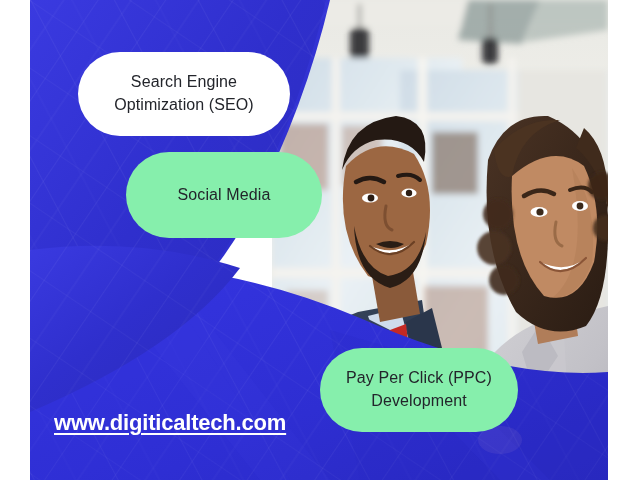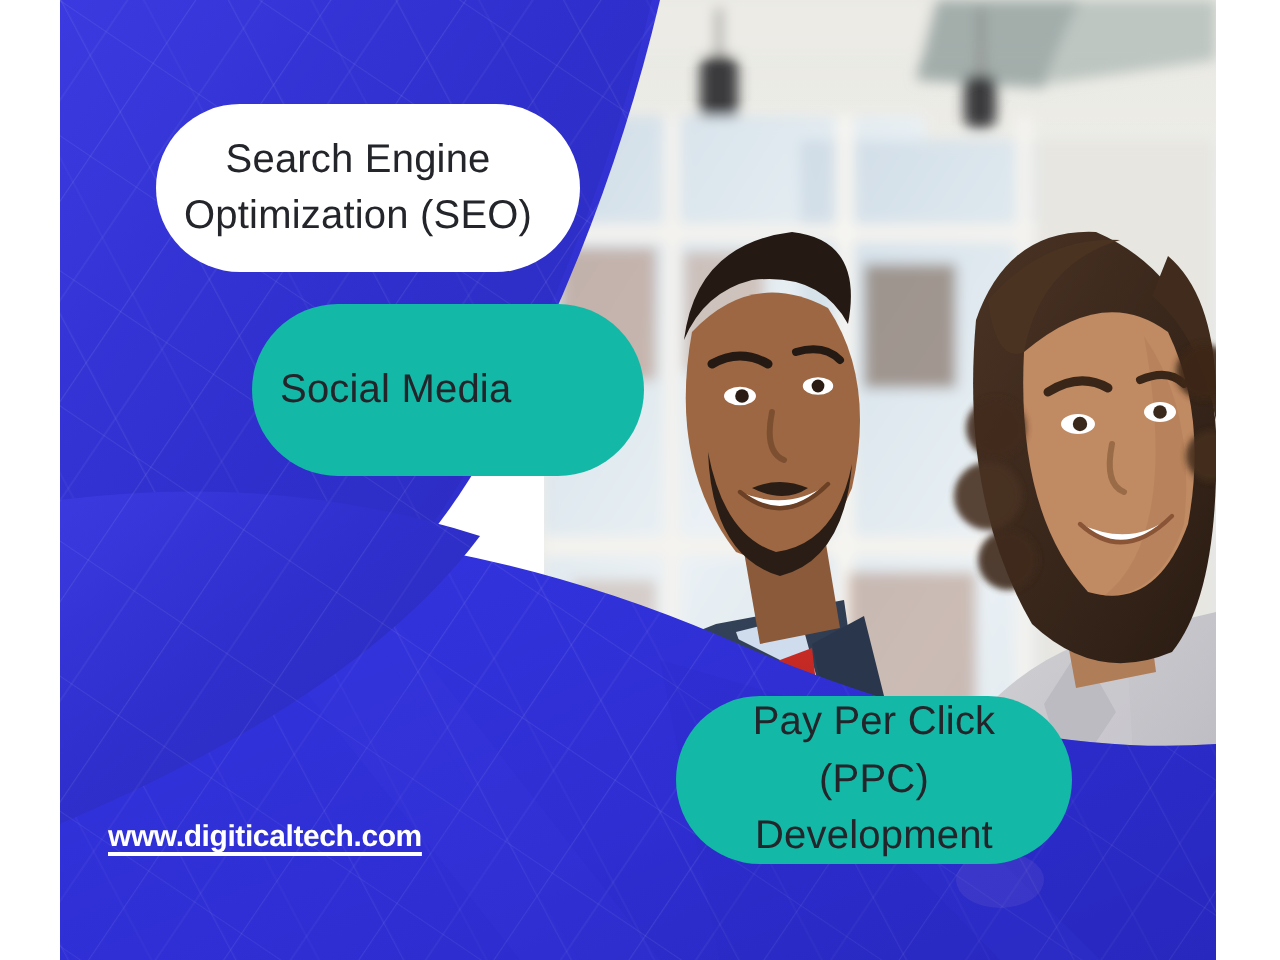--- a/index.html
+++ b/index.html
@@ -50,56 +50,57 @@
     background: #ffffff;
   }
   .margin-left  { left: 0;   width: 30px; }
   .margin-right { right: 0;  width: 32px; }
 
   
   .pill {
     position: absolute;
     display: flex;
     align-items: center;
+    justify-content: center;
     text-align: center;
     border-radius: 999px;
     color: #23252b;
     font-family: "Liberation Sans", sans-serif;
-    font-size: 20px;
+    font-size: 16px;
     line-height: 1.42;
     letter-spacing: 0.1px;
     box-sizing: border-box;
     padding: 6px 14px;
   }
   .pill-white { background: #ffffff; }
-  .pill-mint  { background: #14b8a6; }
+  .pill-mint  { background: #86efac; }
 
   .pill-seo {
     left: 78px;  top: 52px;   width: 212px; height: 84px;
   }
   .pill-smm {
     left: 126px; top: 152px;  width: 196px; height: 86px;
   }
   .pill-web {
     left: 196px; top: 252px;  width: 204px; height: 84px;
   }
   .pill-ppc {
-    left: 338px; top: 348px;  width: 198px; height: 84px;
+    left: 320px; top: 348px;  width: 198px; height: 84px;
   }
 
   .pill-text { display: block; }
 
   
   .site-url {
     position: absolute;
     left: 54px;
     top: 410px;
     color: #ffffff;
     font-family: "Liberation Sans", sans-serif;
-    font-size: 15px;
+    font-size: 22px;
     font-weight: bold;
     letter-spacing: -0.2px;
     text-decoration: underline;
     text-underline-offset: 3px;
     text-decoration-thickness: 2px;
     white-space: nowrap;
   }
 </style>
 </head>
 <body>

